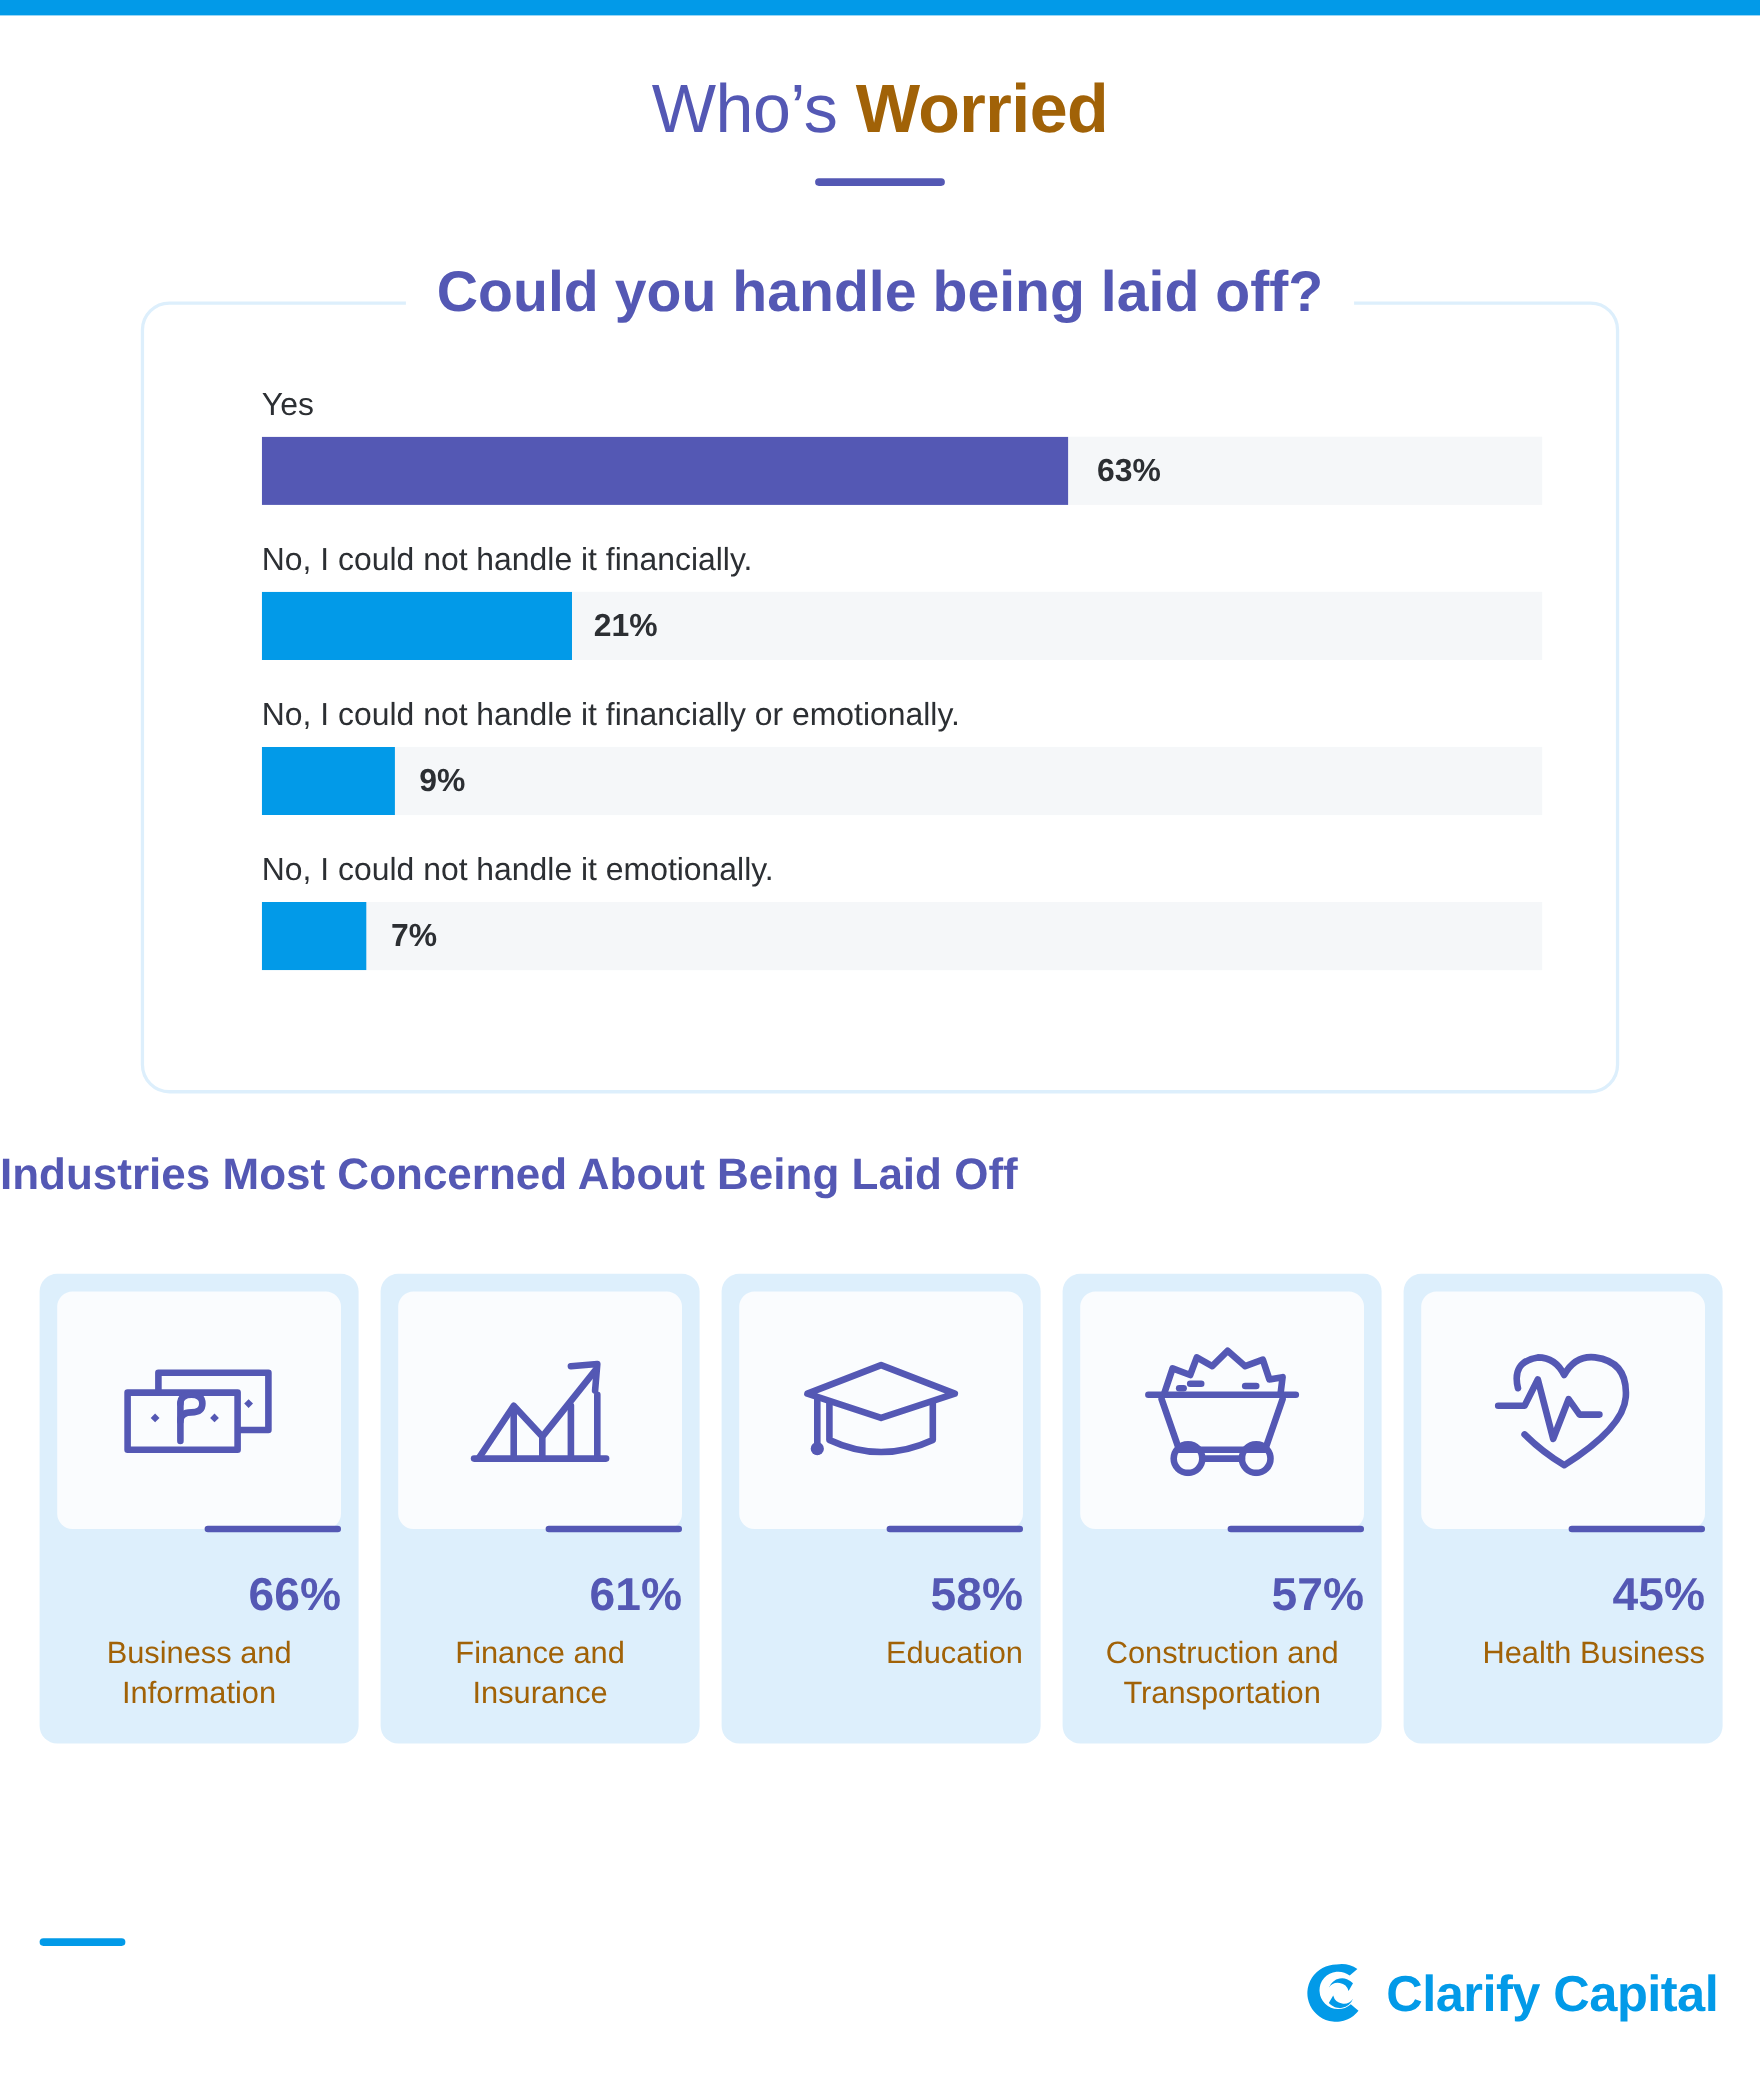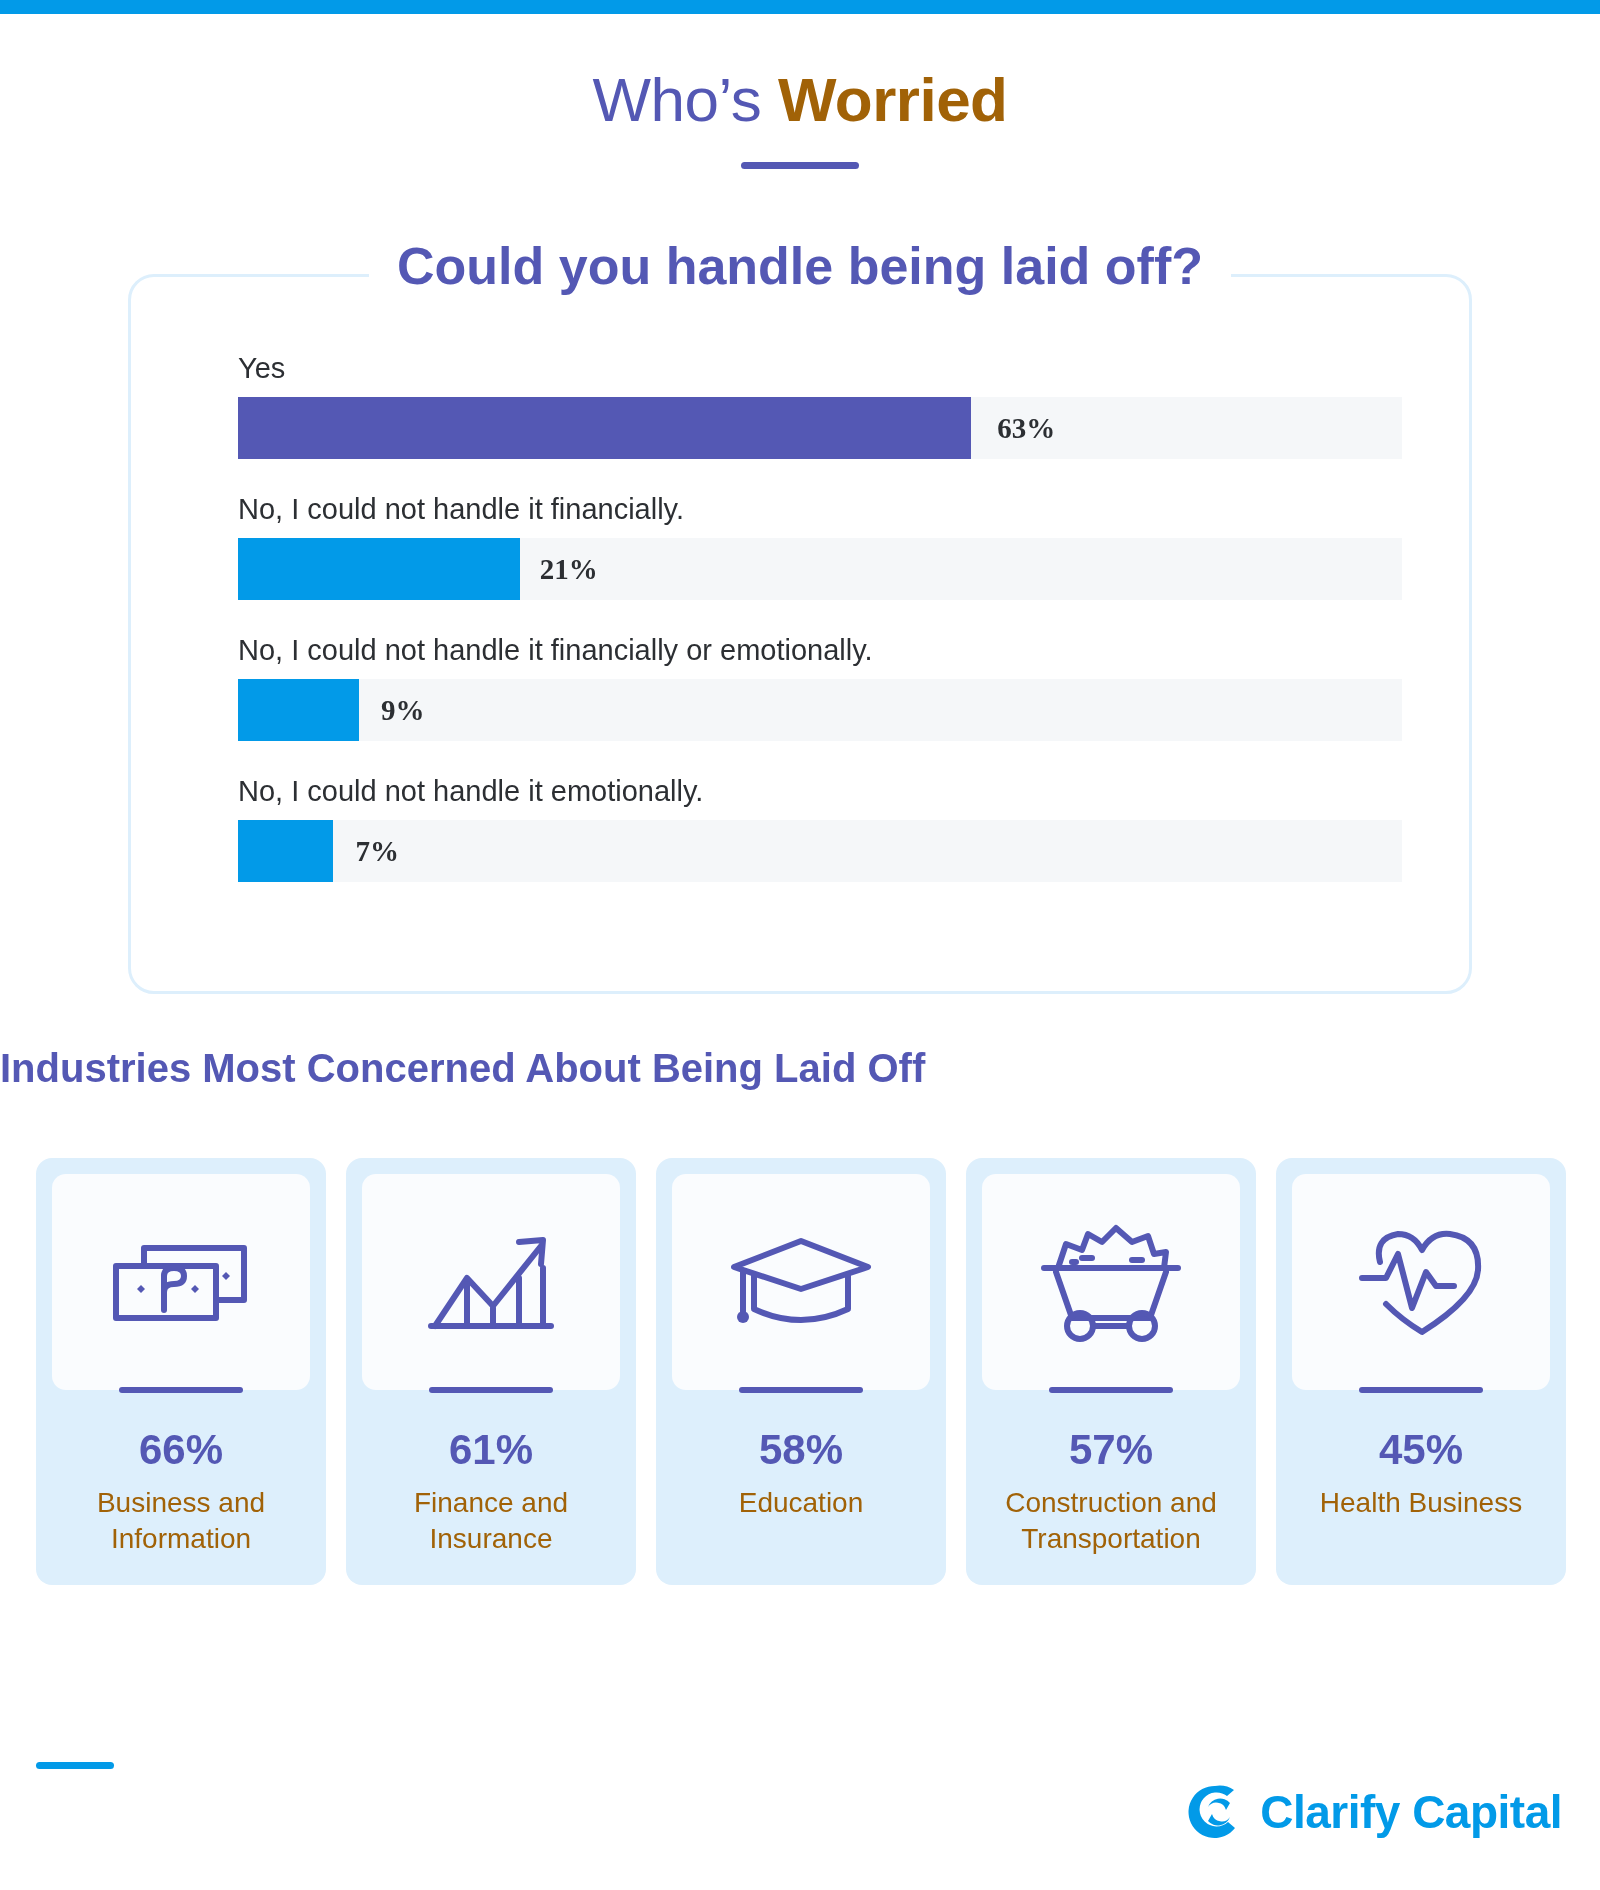--- a/index.html
+++ b/index.html
@@ -92,21 +92,20 @@
     color: #2c2f33;
     margin-bottom: 9px;
     white-space: nowrap;
   }
   .bar-track {
     position: relative;
     width: 1164px;
     height: 62px;
     background: #f5f7f9;
     overflow: hidden;
-    font-family: Liberation Serif, serif;
   }
   .bar-fill {
     position: absolute;
     top: 0; left: 0;
     height: 62px;
   }
   .bar-fill.purple { background: #5458b4; }
   .bar-fill.blue   { background: #029ae8; }
   .bar-value {
     position: absolute;
@@ -138,21 +137,21 @@
     display: flex;
     gap: 20px;
   }
   .card {
     width: 290px;
     background: #ddeffc;
     border-radius: 16px;
     padding: 16px 16px 28px 16px;
     display: flex;
     flex-direction: column;
-    align-items: center;
+    align-items: flex-end;
   }
   .card-icon-panel {
     width: 258px;
     height: 216px;
     background: #fafcfe;
     border-radius: 14px;
     display: flex;
     align-items: center;
     justify-content: center;
   }

